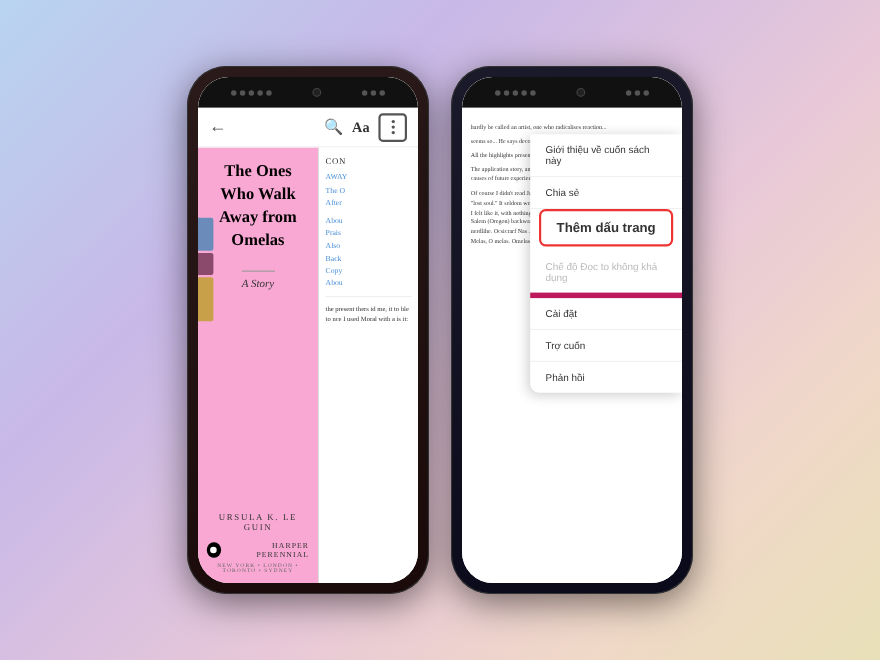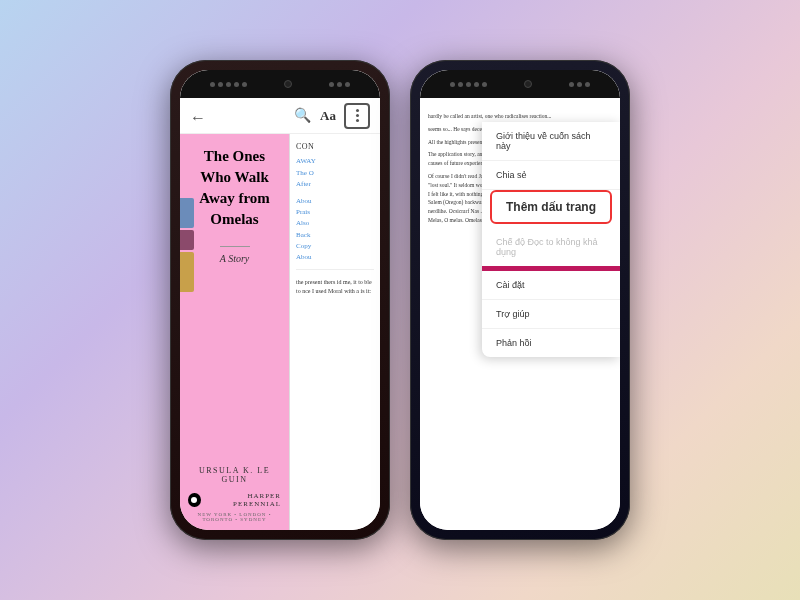--- a/index.html
+++ b/index.html
@@ -442,20 +442,20 @@
       <div class="menu-item-highlighted">
         <span>Thêm dấu trang</span>
       </div>
       <div class="menu-item-disabled">
         <span>Chế độ Đọc to không khả dụng</span>
       </div>
       <div class="menu-item">
         <span>Cài đặt</span>
       </div>
       <div class="menu-item">
-        <span>Trợ giúp</span>
+        <span>Trợ cuốn</span>
       </div>
       <div class="menu-item">
         <span>Phản hồi</span>
       </div>
     </div>
   </div>
 </div>
 
 </body></html>

